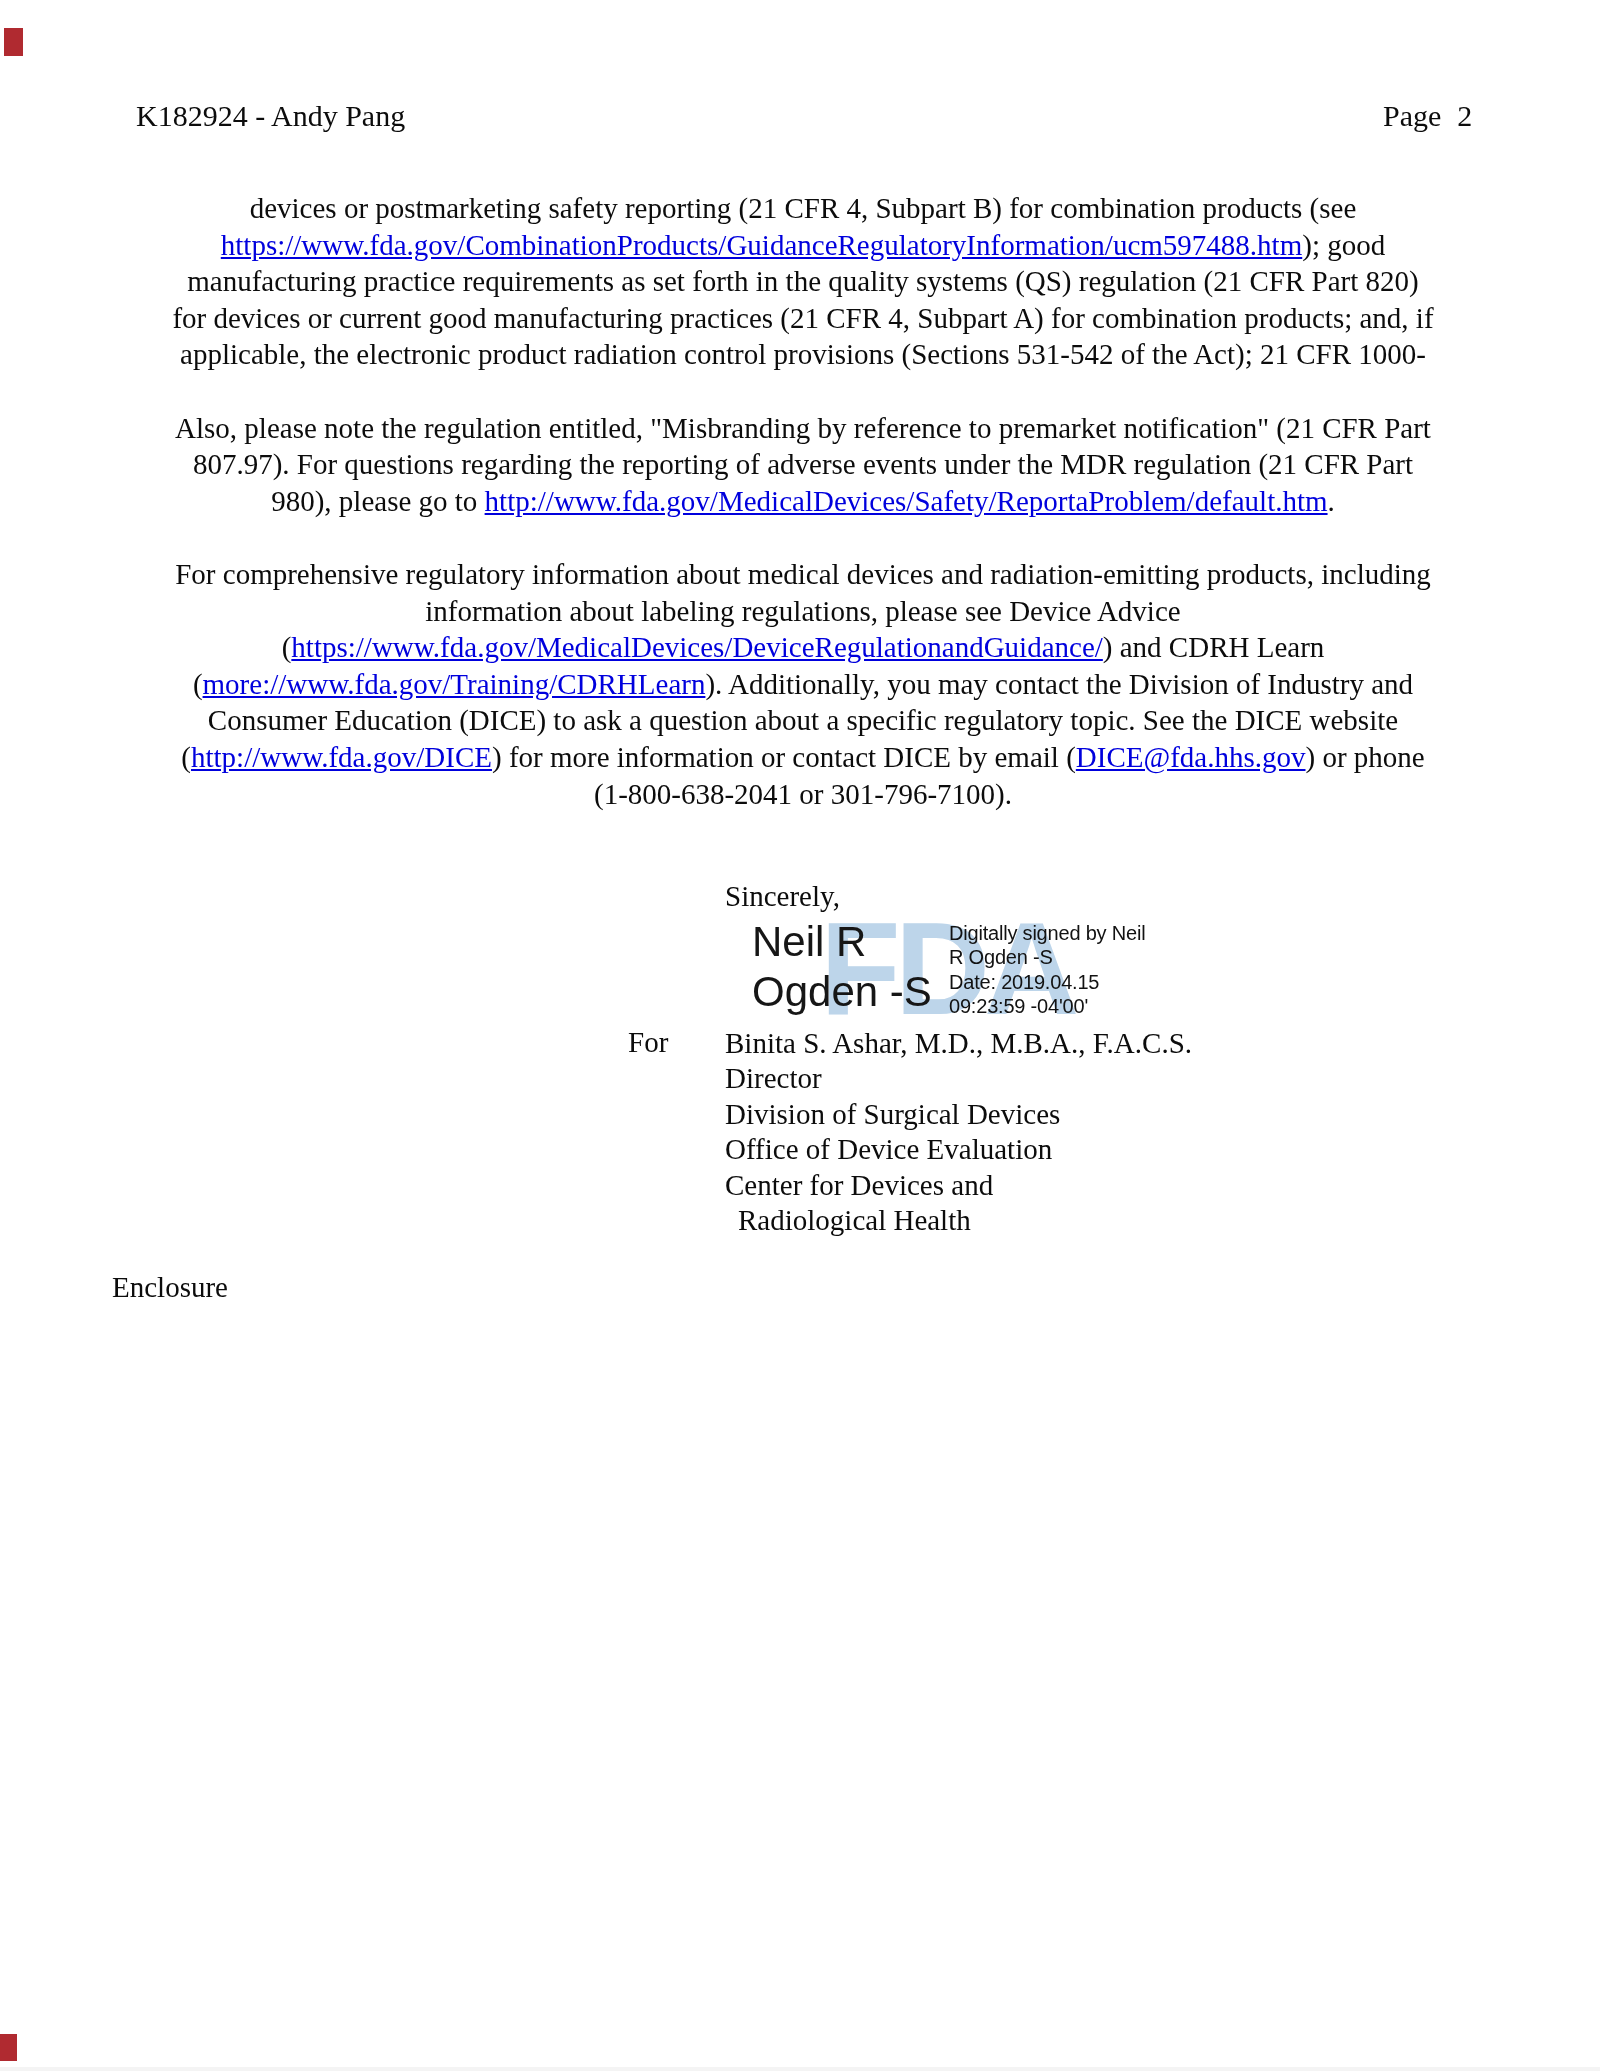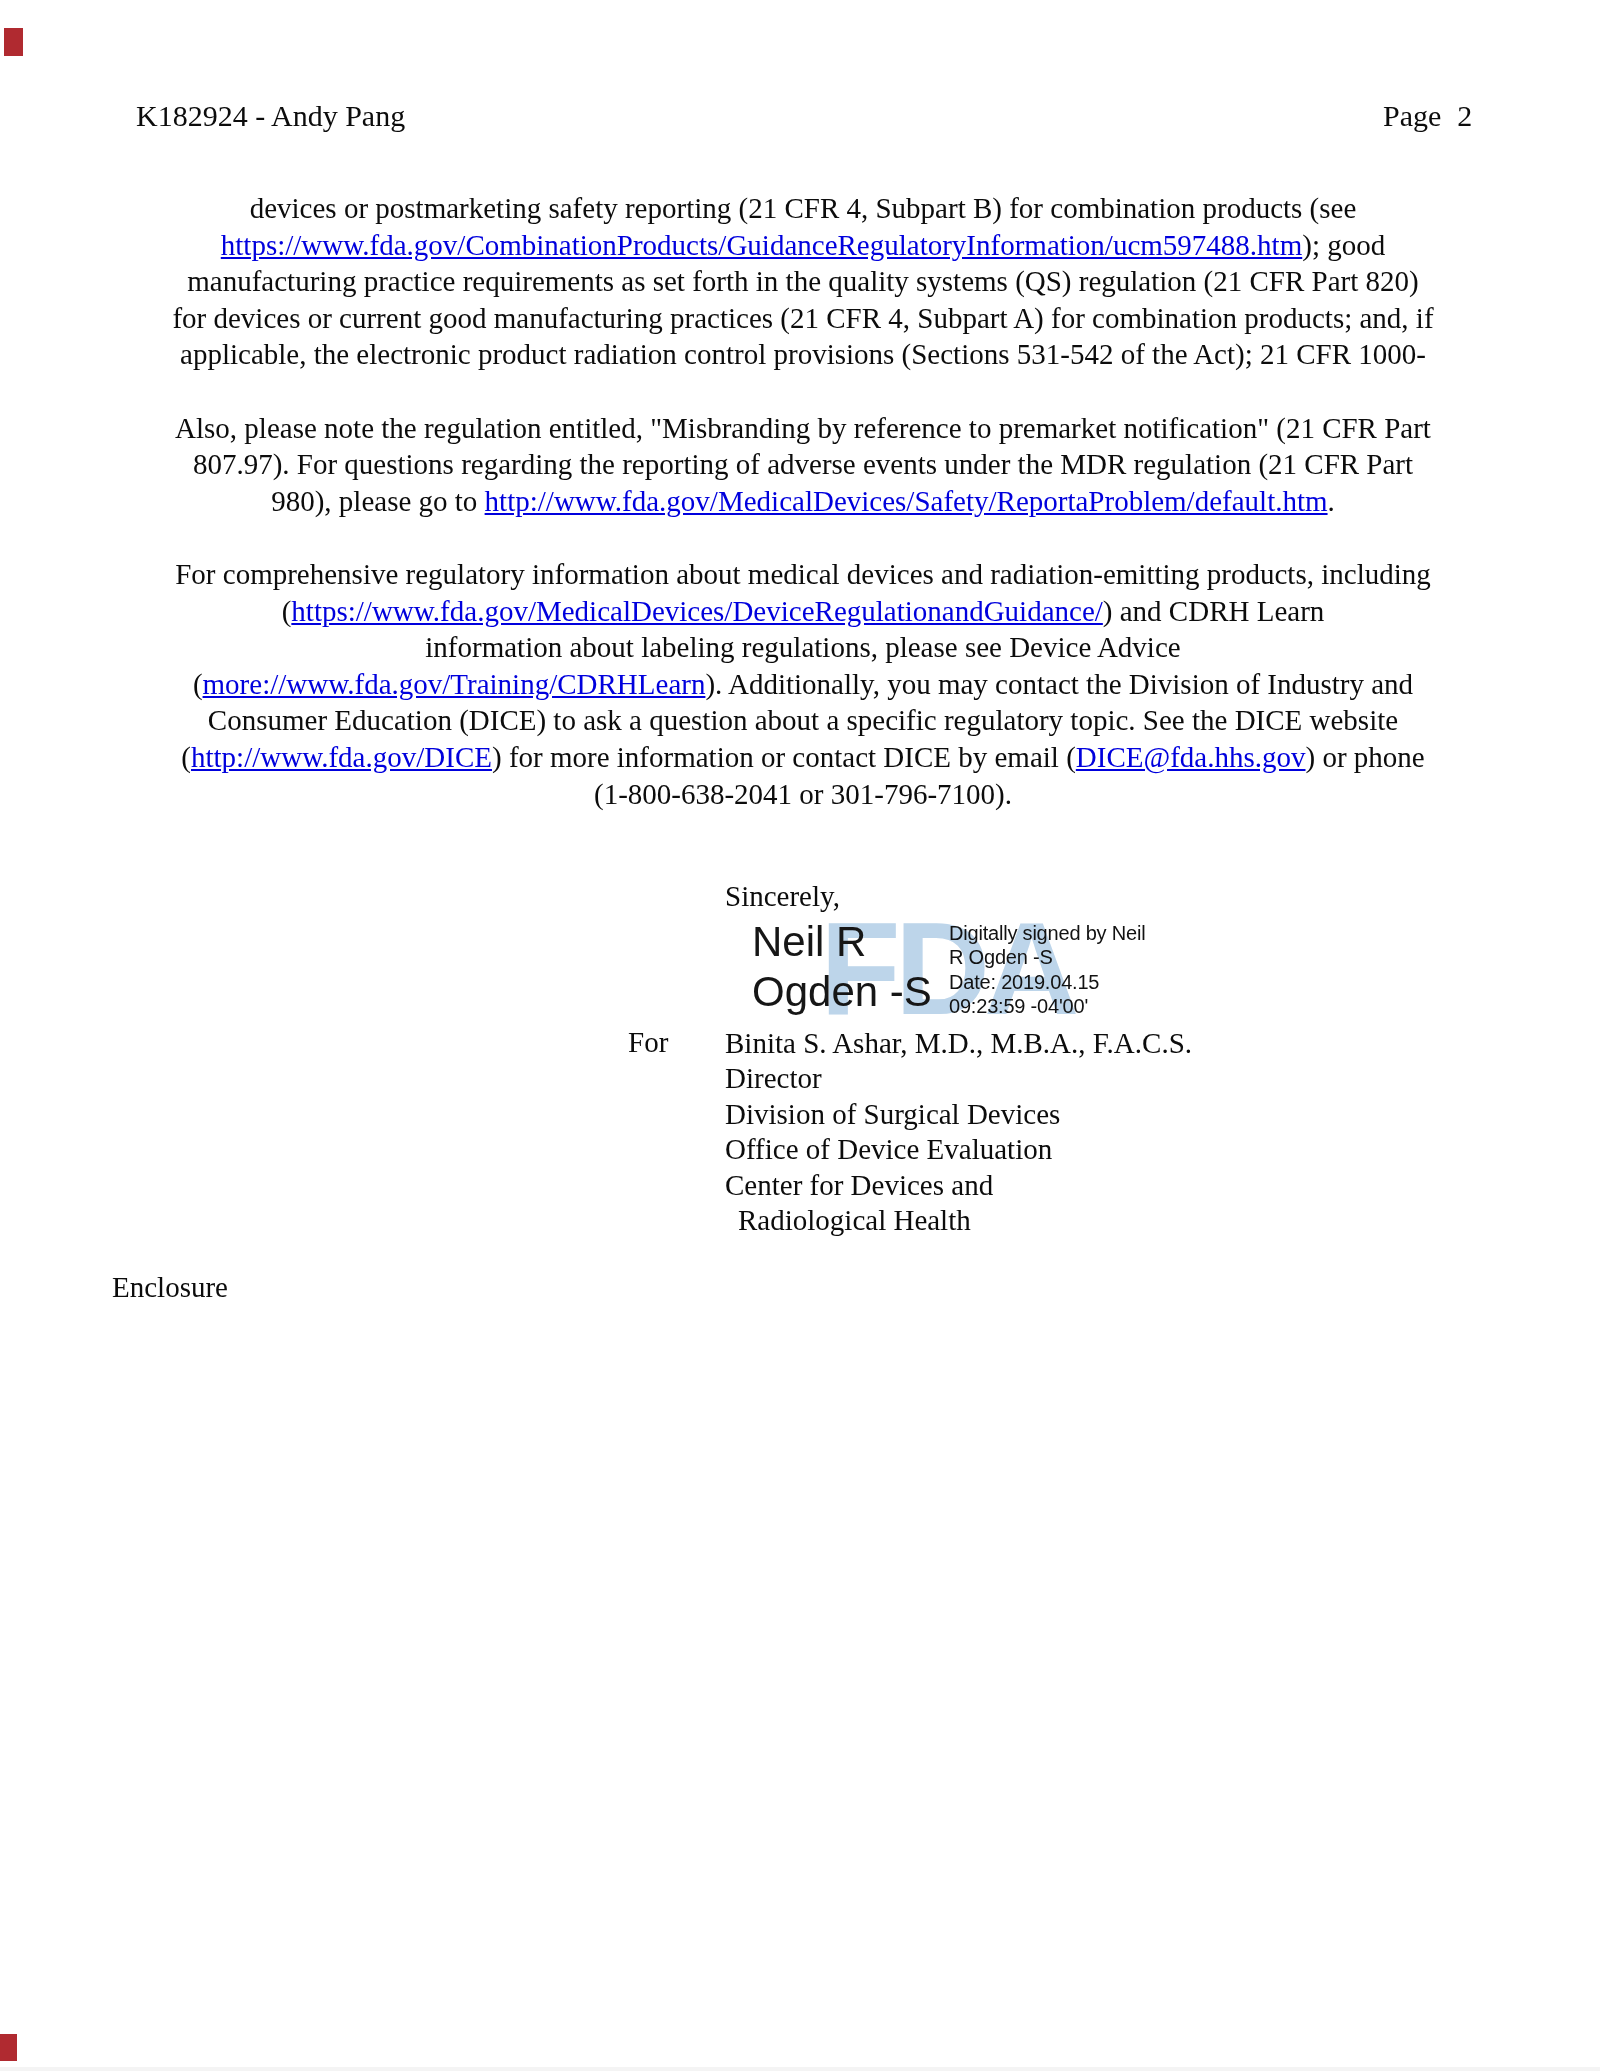--- a/index.html
+++ b/index.html
@@ -94,22 +94,22 @@
         <div class="line"><span>for devices or current good manufacturing practices (21 CFR 4, Subpart A) for combination products; and, if</span></div>
         <div class="line"><span>applicable, the electronic product radiation control provisions (Sections 531-542 of the Act); 21 CFR 1000-</span></div>
       </div>
       <div class="para">
         <div class="line"><span>Also, please note the regulation entitled, "Misbranding by reference to premarket notification" (21 CFR Part</span></div>
         <div class="line"><span>807.97). For questions regarding the reporting of adverse events under the MDR regulation (21 CFR Part</span></div>
         <div class="line"><span>980), please go to </span><a href="#" class="doc-link">http://www.fda.gov/MedicalDevices/Safety/ReportaProblem/default.htm</a><span>.</span></div>
       </div>
       <div class="para">
         <div class="line"><span>For comprehensive regulatory information about medical devices and radiation-emitting products, including</span></div>
+        <div class="line"><span>information about labeling regulations, please see Device Advice</span></div>
         <div class="line"><span>(</span><a href="#" class="doc-link">https://www.fda.gov/MedicalDevices/DeviceRegulationandGuidance/</a><span>) and CDRH Learn</span></div>
-        <div class="line"><span>information about labeling regulations, please see Device Advice</span></div>
         <div class="line"><span>(</span><a href="#" class="doc-link">more://www.fda.gov/Training/CDRHLearn</a><span>). Additionally, you may contact the Division of Industry and</span></div>
         <div class="line"><span>Consumer Education (DICE) to ask a question about a specific regulatory topic. See the DICE website</span></div>
         <div class="line"><span>(</span><a href="#" class="doc-link">http://www.fda.gov/DICE</a><span>) for more information or contact DICE by email (</span><a href="#" class="doc-link">DICE@fda.hhs.gov</a><span>) or phone</span></div>
         <div class="line"><span>(1-800-638-2041 or 301-796-7100).</span></div>
       </div>
     </div>
 
   <div class="sincerely">Sincerely,</div>
 
   <div class="sig-watermark" style="color: rgb(189, 213, 234);">FDA</div>

